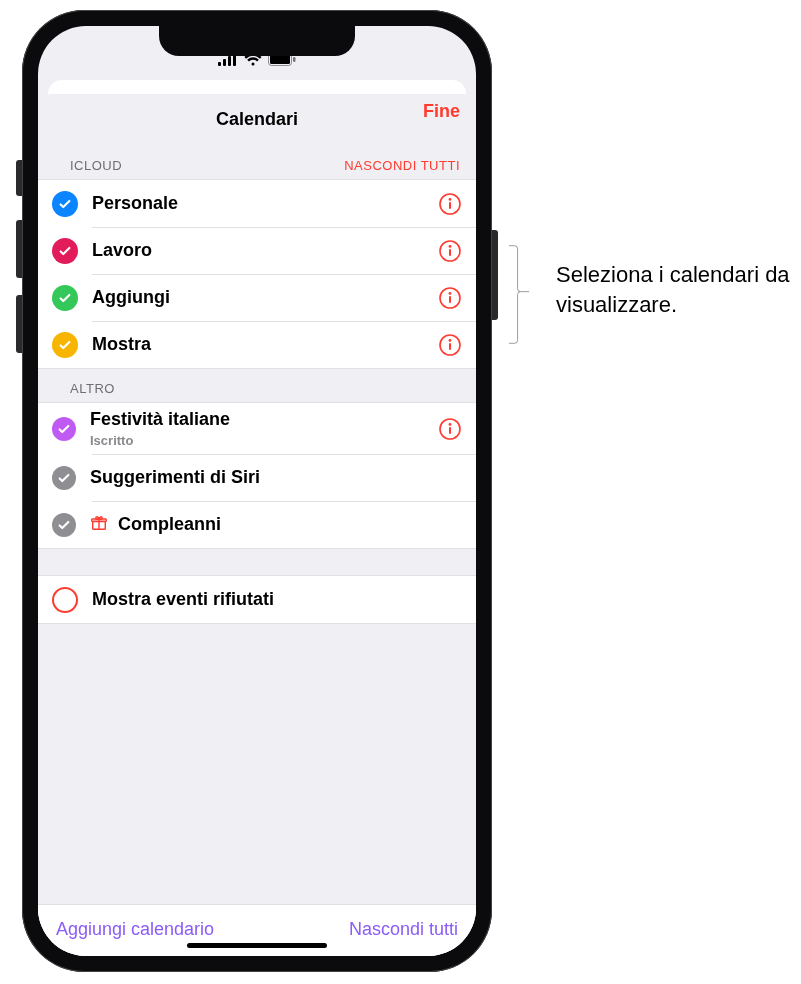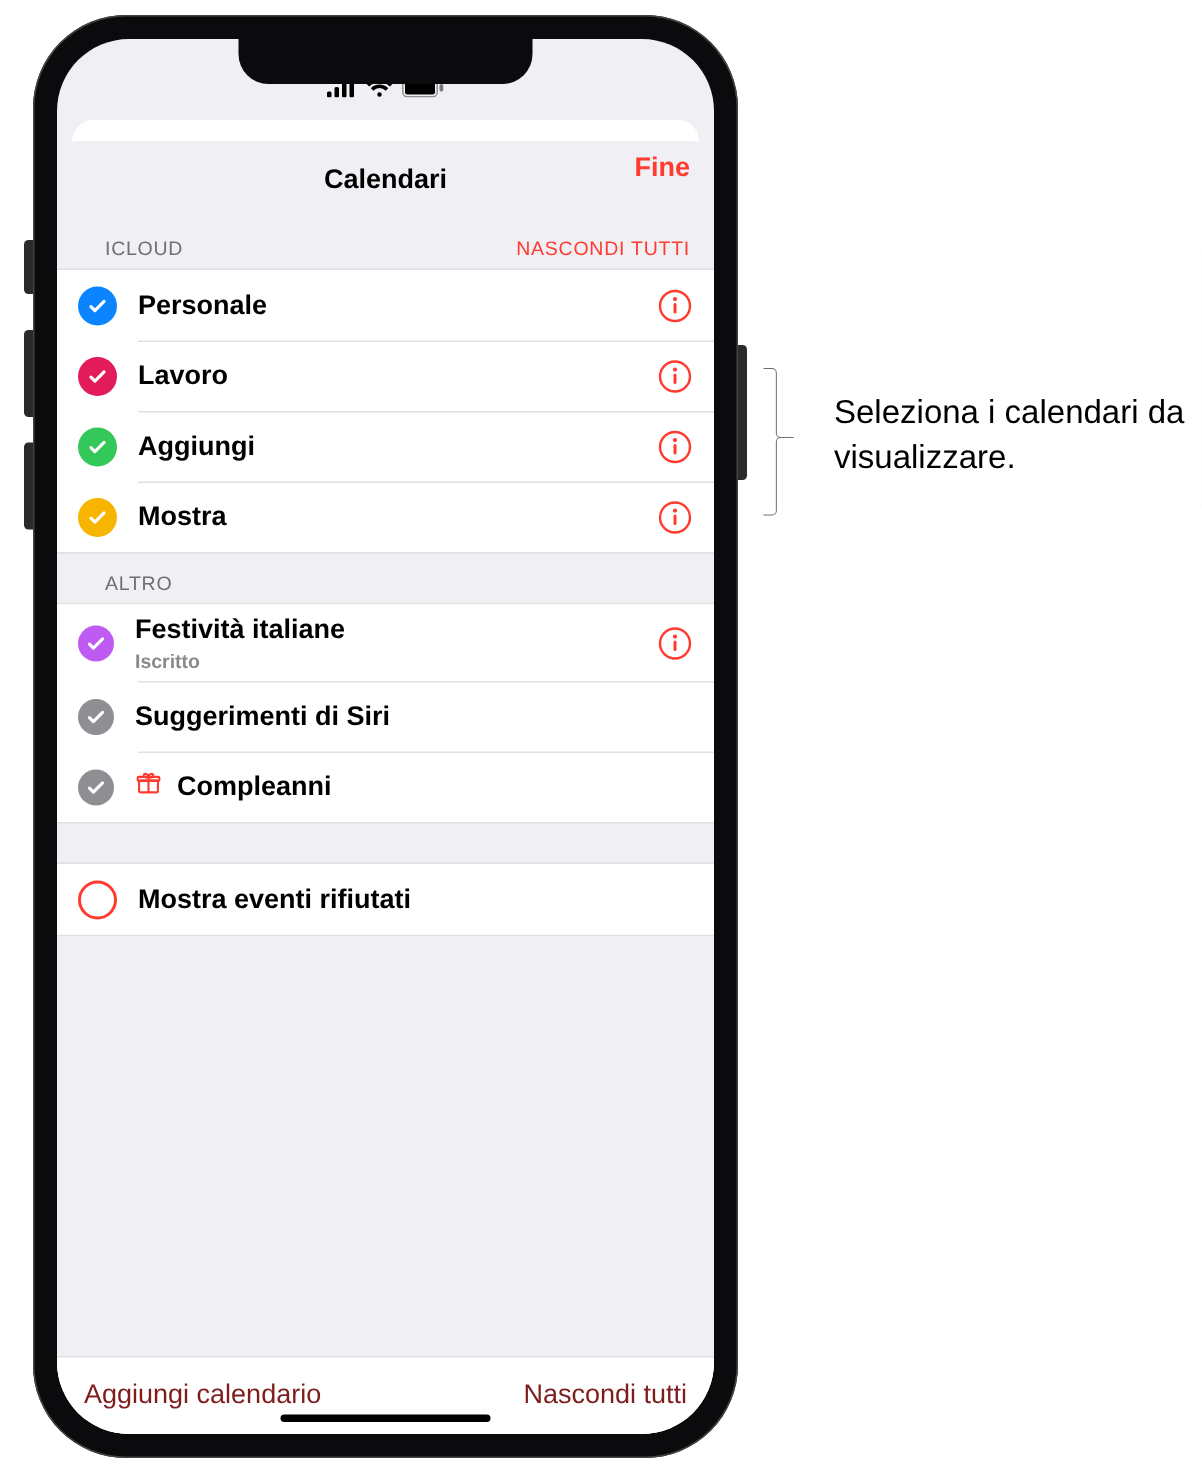--- a/index.html
+++ b/index.html
@@ -170,21 +170,21 @@
 
   .sheet-footer {
     margin-top:auto;
     border-top:1px solid rgba(0,0,0,0.12);
     background:#ffffff;
     display:flex;
     align-items:center;
     justify-content:space-between;
     padding: 14px 18px 16px 18px;
     font-size:18px;
-    color:#7f1d1d;
+    color:#8b5cf6;
   }
 
   .home-indicator {
     position:absolute;
     bottom:8px; left:50%; transform:translateX(-50%);
     width:140px; height:5px; border-radius:3px;
     background:#000;
     z-index:60;
   }
 

